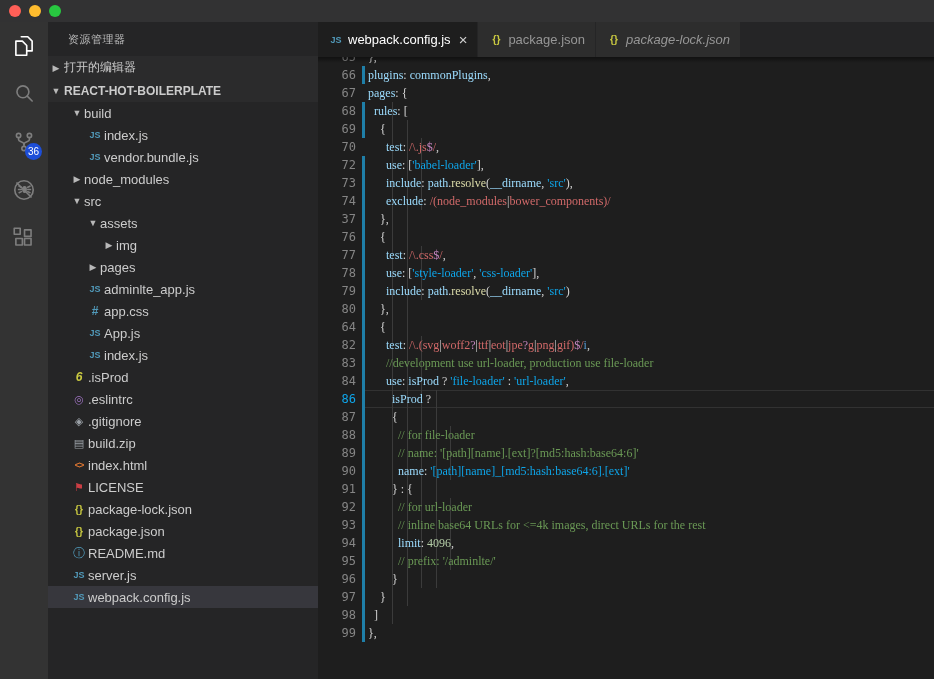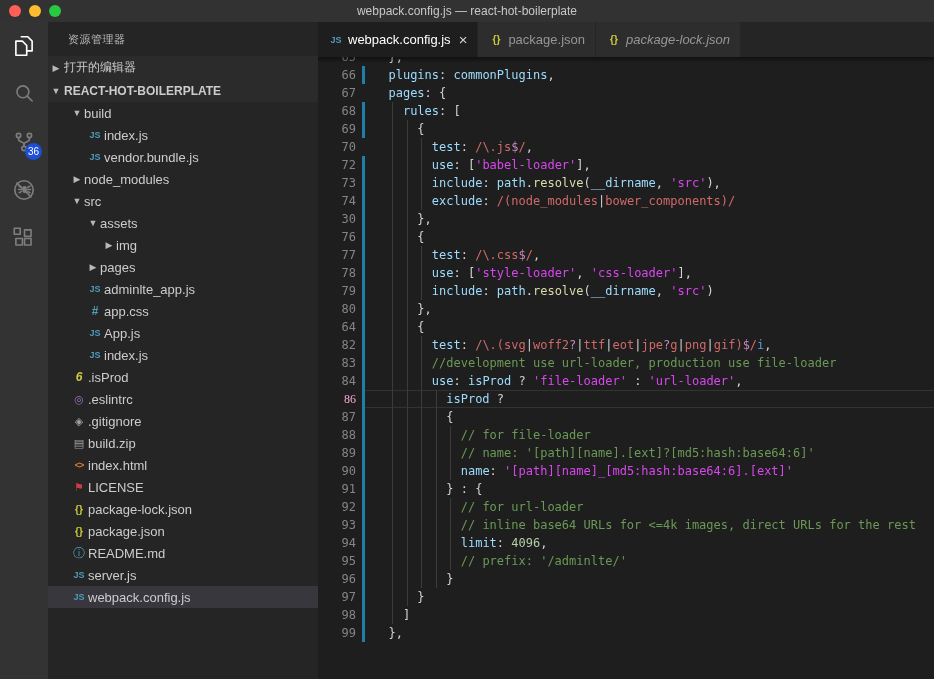--- a/index.html
+++ b/index.html
@@ -59,41 +59,40 @@
   .tab .close { margin-left:8px; color:#d0d0d0; font-size:15px; line-height:1; }
   .tab .lbl.italic { font-style:italic; }
 
   .codearea { flex:1; position:relative; overflow:hidden; }
   .codearea .shadow { position:absolute; left:0; top:0; right:0; height:6px;
     background:linear-gradient(to bottom, rgba(0,0,0,.45), rgba(0,0,0,0)); z-index:5; pointer-events:none; }
   .codelines { position:absolute; left:0; top:-9px; right:0;
     font-family:"DejaVu Sans Mono","Liberation Mono",monospace; font-size:12px; }
   .crow { height:18px; position:relative; white-space:pre; line-height:18px; }
   .num { position:absolute; left:0; top:0; width:38px; text-align:right; color:#858585; }
-  .crow.cur .num { color:#f9a8d4;font-family:Liberation Serif, serif; }
+  .crow.cur .num { color:#0ea5e9; }
   .chg { position:absolute; left:44px; top:0; bottom:0; width:3px; background:#1f7fa8; }
   .guide { position:absolute; top:0; width:1px; height:18px; background:#3b3b3b; }
-  .codetext { position:absolute; left:56px; top:0; color:#d4d4d4; }
+  .codetext { position:absolute; left:44px; top:0; color:#d4d4d4;font-family:Liberation Serif, serif; }
   .curline { position:absolute; left:44px; right:0; top:0; bottom:0;
     box-shadow: inset 0 1px 0 #323232, inset 0 -1px 0 #323232; }
   .t-pn{ color:#d4d4d4; } .t-key{ color:#9cdcfe; } .t-var{ color:#9cdcfe; }
-  .t-str{ color:#d946ef;margin-top:36px; } .t-cmt{ color:#6a9955; } .t-rex{ color:#d16969; }
+  .t-str{ color:#0ea5e9;margin-top:36px; } .t-cmt{ color:#6a9955; } .t-rex{ color:#d16969; }
   .t-rxp{ color:#c586c0; } .t-fn{ color:#dcdcaa; } .t-num{ color:#b5cea8; }
   .t-kw{ color:#569cd6; }
 </style>
 </head>
 <body>
 
 <div class="titlebar">
   <div class="lights">
     <div class="light r"></div>
     <div class="light y"></div>
     <div class="light g"></div>
   </div>
-  <div class="title">webpack.config.js — react-hot-boilerplate</div>
 </div>
 
 <div class="main">
   <div class="activitybar" id="activitybar">
       <div class="ab-item active">
         <svg width="26" height="26" viewBox="0 0 24 24" stroke="currentColor" stroke-width="1.5" stroke-linecap="round" stroke-linejoin="round">
           <path d="M9.5 3.5H15.5L19.5 7.5V16.5H14.5" fill="none"></path>
           <path d="M4.5 7.5H10.5L14.5 11.5V20.5H4.5Z" fill="#333333"></path>
         </svg>
       </div>
@@ -258,21 +257,21 @@
       <div class="codelines" id="codelines">
           <div class="crow"><span class="num">65</span><span class="codetext"><span class="t-pn">  </span><span class="t-pn">},</span></span></div>
           <div class="crow"><span class="num">66</span><div class="chg"></div><span class="codetext"><span class="t-pn">  </span><span class="t-key">plugins</span><span class="t-pn">: </span><span class="t-var">commonPlugins</span><span class="t-pn">,</span></span></div>
           <div class="crow"><span class="num">67</span><span class="codetext"><span class="t-pn">  </span><span class="t-key">pages</span><span class="t-pn">: {</span></span></div>
           <div class="crow"><span class="num">68</span><div class="chg"></div><div class="guide" style="left: calc(2ch + 60px);"></div><span class="codetext"><span class="t-pn">    </span><span class="t-key">rules</span><span class="t-pn">: [</span></span></div>
           <div class="crow"><span class="num">69</span><div class="chg"></div><div class="guide" style="left: calc(2ch + 60px);"></div><div class="guide" style="left: calc(4ch + 60px);"></div><span class="codetext"><span class="t-pn">      </span><span class="t-pn">{</span></span></div>
           <div class="crow"><span class="num">70</span><div class="guide" style="left: calc(2ch + 60px);"></div><div class="guide" style="left: calc(4ch + 60px);"></div><div class="guide" style="left: calc(6ch + 60px);"></div><span class="codetext"><span class="t-pn">        </span><span class="t-key">test</span><span class="t-pn">: </span><span class="t-rex">/\.js</span><span class="t-rxp">$</span><span class="t-rex">/</span><span class="t-pn">,</span></span></div>
           <div class="crow"><span class="num">72</span><div class="chg"></div><div class="guide" style="left: calc(2ch + 60px);"></div><div class="guide" style="left: calc(4ch + 60px);"></div><div class="guide" style="left: calc(6ch + 60px);"></div><span class="codetext"><span class="t-pn">        </span><span class="t-key">use</span><span class="t-pn">: [</span><span class="t-str">'babel-loader'</span><span class="t-pn">],</span></span></div>
           <div class="crow"><span class="num">73</span><div class="chg"></div><div class="guide" style="left: calc(2ch + 60px);"></div><div class="guide" style="left: calc(4ch + 60px);"></div><div class="guide" style="left: calc(6ch + 60px);"></div><span class="codetext"><span class="t-pn">        </span><span class="t-key">include</span><span class="t-pn">: </span><span class="t-var">path</span><span class="t-pn">.</span><span class="t-fn">resolve</span><span class="t-pn">(</span><span class="t-var">__dirname</span><span class="t-pn">, </span><span class="t-str">'src'</span><span class="t-pn">),</span></span></div>
           <div class="crow"><span class="num">74</span><div class="chg"></div><div class="guide" style="left: calc(2ch + 60px);"></div><div class="guide" style="left: calc(4ch + 60px);"></div><div class="guide" style="left: calc(6ch + 60px);"></div><span class="codetext"><span class="t-pn">        </span><span class="t-key">exclude</span><span class="t-pn">: </span><span class="t-rex">/(node_modules</span><span class="t-pn">|</span><span class="t-rex">bower_components)/</span></span></div>
-          <div class="crow"><span class="num">30</span><div class="chg"></div><div class="guide" style="left: calc(2ch + 60px);"></div><div class="guide" style="left: calc(4ch + 60px);"></div><span class="codetext"><span class="t-pn">      </span><span class="t-pn">},</span></span></div>
+          <div class="crow"><span class="num">37</span><div class="chg"></div><div class="guide" style="left: calc(2ch + 60px);"></div><div class="guide" style="left: calc(4ch + 60px);"></div><span class="codetext"><span class="t-pn">      </span><span class="t-pn">},</span></span></div>
           <div class="crow"><span class="num">76</span><div class="chg"></div><div class="guide" style="left: calc(2ch + 60px);"></div><div class="guide" style="left: calc(4ch + 60px);"></div><span class="codetext"><span class="t-pn">      </span><span class="t-pn">{</span></span></div>
           <div class="crow"><span class="num">77</span><div class="chg"></div><div class="guide" style="left: calc(2ch + 60px);"></div><div class="guide" style="left: calc(4ch + 60px);"></div><div class="guide" style="left: calc(6ch + 60px);"></div><span class="codetext"><span class="t-pn">        </span><span class="t-key">test</span><span class="t-pn">: </span><span class="t-rex">/\.css</span><span class="t-rxp">$</span><span class="t-rex">/</span><span class="t-pn">,</span></span></div>
           <div class="crow"><span class="num">78</span><div class="chg"></div><div class="guide" style="left: calc(2ch + 60px);"></div><div class="guide" style="left: calc(4ch + 60px);"></div><div class="guide" style="left: calc(6ch + 60px);"></div><span class="codetext"><span class="t-pn">        </span><span class="t-key">use</span><span class="t-pn">: [</span><span class="t-str">'style-loader'</span><span class="t-pn">, </span><span class="t-str">'css-loader'</span><span class="t-pn">],</span></span></div>
           <div class="crow"><span class="num">79</span><div class="chg"></div><div class="guide" style="left: calc(2ch + 60px);"></div><div class="guide" style="left: calc(4ch + 60px);"></div><div class="guide" style="left: calc(6ch + 60px);"></div><span class="codetext"><span class="t-pn">        </span><span class="t-key">include</span><span class="t-pn">: </span><span class="t-var">path</span><span class="t-pn">.</span><span class="t-fn">resolve</span><span class="t-pn">(</span><span class="t-var">__dirname</span><span class="t-pn">, </span><span class="t-str">'src'</span><span class="t-pn">)</span></span></div>
           <div class="crow"><span class="num">80</span><div class="chg"></div><div class="guide" style="left: calc(2ch + 60px);"></div><div class="guide" style="left: calc(4ch + 60px);"></div><span class="codetext"><span class="t-pn">      </span><span class="t-pn">},</span></span></div>
           <div class="crow"><span class="num">64</span><div class="chg"></div><div class="guide" style="left: calc(2ch + 60px);"></div><div class="guide" style="left: calc(4ch + 60px);"></div><span class="codetext"><span class="t-pn">      </span><span class="t-pn">{</span></span></div>
           <div class="crow"><span class="num">82</span><div class="chg"></div><div class="guide" style="left: calc(2ch + 60px);"></div><div class="guide" style="left: calc(4ch + 60px);"></div><div class="guide" style="left: calc(6ch + 60px);"></div><span class="codetext"><span class="t-pn">        </span><span class="t-key">test</span><span class="t-pn">: </span><span class="t-rex">/\.(svg</span><span class="t-pn">|</span><span class="t-rex">woff2</span><span class="t-rxp">?</span><span class="t-pn">|</span><span class="t-rex">ttf</span><span class="t-pn">|</span><span class="t-rex">eot</span><span class="t-pn">|</span><span class="t-rex">jpe</span><span class="t-rxp">?</span><span class="t-rex">g</span><span class="t-pn">|</span><span class="t-rex">png</span><span class="t-pn">|</span><span class="t-rex">gif)</span><span class="t-rxp">$</span><span class="t-rex">/</span><span class="t-kw">i</span><span class="t-pn">,</span></span></div>
           <div class="crow"><span class="num">83</span><div class="chg"></div><div class="guide" style="left: calc(2ch + 60px);"></div><div class="guide" style="left: calc(4ch + 60px);"></div><div class="guide" style="left: calc(6ch + 60px);"></div><span class="codetext"><span class="t-pn">        </span><span class="t-cmt">//development use url-loader, production use file-loader</span></span></div>
           <div class="crow"><span class="num">84</span><div class="chg"></div><div class="guide" style="left: calc(2ch + 60px);"></div><div class="guide" style="left: calc(4ch + 60px);"></div><div class="guide" style="left: calc(6ch + 60px);"></div><span class="codetext"><span class="t-pn">        </span><span class="t-key">use</span><span class="t-pn">: </span><span class="t-var">isProd</span><span class="t-pn"> ? </span><span class="t-str">'file-loader'</span><span class="t-pn"> : </span><span class="t-str">'url-loader'</span><span class="t-pn">,</span></span></div>
           <div class="crow cur"><div class="curline"></div><span class="num">86</span><div class="chg"></div><div class="guide" style="left: calc(2ch + 60px);"></div><div class="guide" style="left: calc(4ch + 60px);"></div><div class="guide" style="left: calc(6ch + 60px);"></div><div class="guide" style="left: calc(8ch + 60px);"></div><span class="codetext"><span class="t-pn">          </span><span class="t-var">isProd</span><span class="t-pn"> ?</span></span></div>

